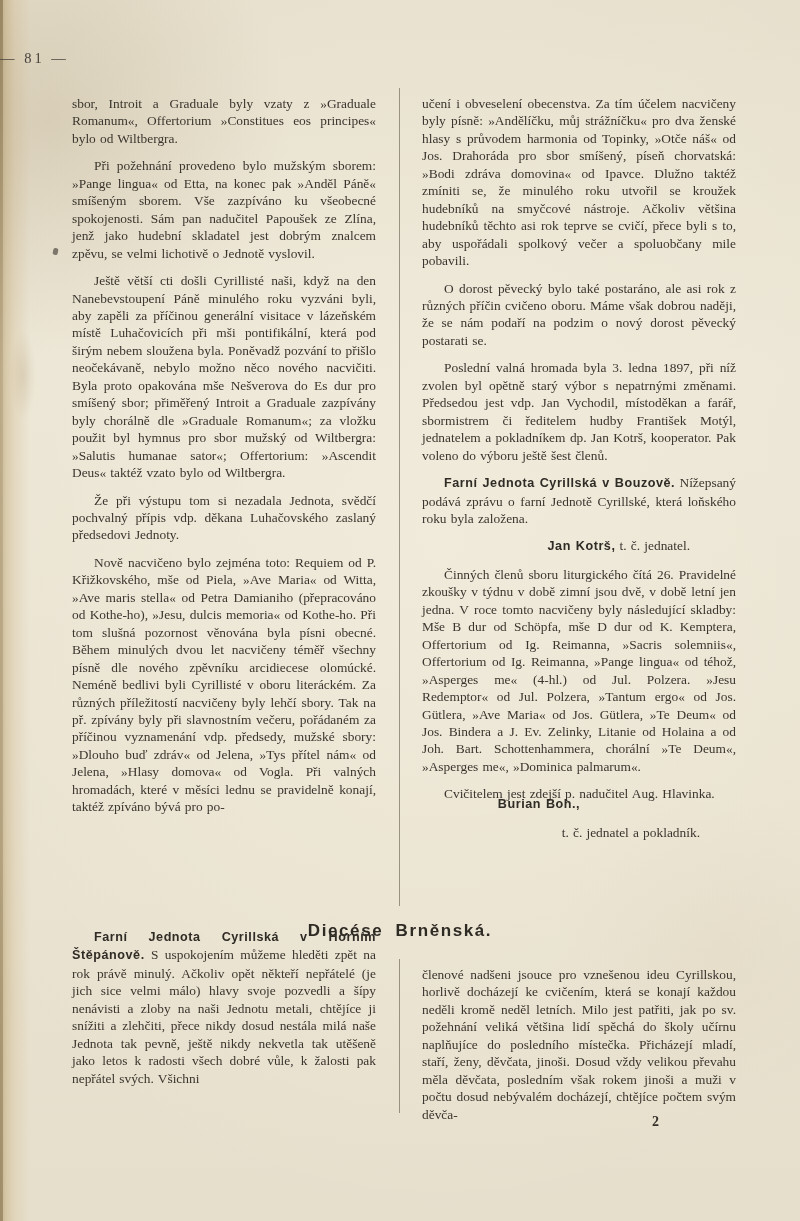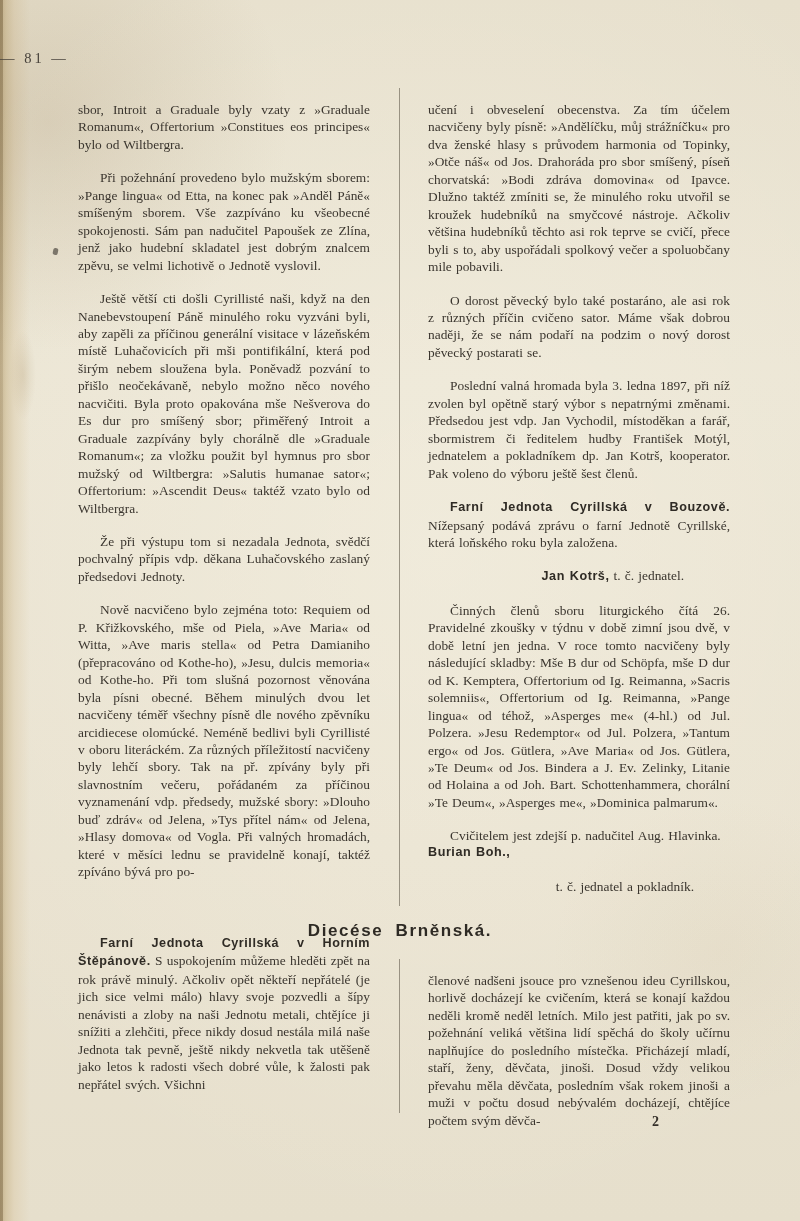--- a/index.html
+++ b/index.html
@@ -29,30 +29,30 @@
   }
   .col-top-left    { left:62px;  top:85px;  width:324px; height:822px; }
   .col-top-right   { left:412px; top:85px;  width:334px; height:822px; }
   .col-bot-left    { left:62px;  top:918px; width:324px; height:160px; }
   .col-bot-right   { left:412px; top:956px; width:334px; height:160px; }
 
   .divider { position:absolute; width:1px; background:#7c7567; opacity:.75; }
   .divider-top { left:399px; top:88px;  height:818px; }
   .divider-bot { left:399px; top:959px; height:154px; }
 
-  .para { margin:16px; }
+  .para { margin:10px; }
   .para.indent { text-indent:22px; }
 
   .lead {
     font-family:"Liberation Sans", sans-serif; font-weight:bold;
     font-size:12.6px; letter-spacing:0.55px; color:#2f2b25;
   }
 
   .para.sig-line { text-align:right; padding-right:46px; text-indent:0; }
-  .para.sig-overlap { margin-top:-17.45px; text-align:left; padding-right:80px; text-indent:0; }
+  .para.sig-overlap { margin-top:-17.45px; text-align:center; padding-right:80px; text-indent:0; }
   .para.sig-sub { text-align:right; padding-right:36px; text-indent:0; }
 
   .section-heading {
     position:absolute; top:921px; left:0; right:0; text-align:center;
     font-family:"Liberation Sans", sans-serif; font-weight:bold;
     font-size:17px; letter-spacing:1.6px; word-spacing:6px; color:#2e2a24;
   }
 
   .sheet-signature {
     position:absolute; left:652px; top:1114px;
@@ -88,21 +88,21 @@
 
   <div class="col col-top-left">
       <p class="para">sbor, Introit a Graduale byly vzaty z »Graduale Romanum«, Offertorium »Constitues eos principes« bylo od Wiltbergra.</p>
       <p class="para indent">Při požehnání provedeno bylo mužským sborem: »Pange lingua« od Etta, na konec pak »Anděl Páně« smíšeným sborem. Vše zazpíváno ku všeobecné spokojenosti. Sám pan nadučitel Papoušek ze Zlína, jenž jako hudební skladatel jest dobrým znalcem zpěvu, se velmi lichotivě o Jednotě vyslovil.</p>
       <p class="para indent">Ještě větší cti došli Cyrillisté naši, když na den Nanebevstoupení Páně minulého roku vyzváni byli, aby zapěli za příčinou generální visitace v lázeňském místě Luhačovicích při mši pontifikální, která pod širým nebem sloužena byla. Poněvadž pozvání to přišlo neočekávaně, nebylo možno něco nového nacvičiti. Byla proto opakována mše Nešverova do Es dur pro smíšený sbor; přiměřený Introit a Graduale zazpívány byly chorálně dle »Graduale Romanum«; za vložku použit byl hymnus pro sbor mužský od Wiltbergra: »Salutis humanae sator«; Offertorium: »Ascendit Deus« taktéž vzato bylo od Wiltbergra.</p>
       <p class="para indent">Že při výstupu tom si nezadala Jednota, svědčí pochvalný přípis vdp. děkana Luhačovského zaslaný předsedovi Jednoty.</p>
       <p class="para indent">Nově nacvičeno bylo zejména toto: Requiem od P. Křižkovského, mše od Piela, »Ave Maria« od Witta, »Ave maris stella« od Petra Damianiho (přepracováno od Kothe-ho), »Jesu, dulcis memoria« od Kothe-ho. Při tom slušná pozornost věnována byla písni obecné. Během minulých dvou let nacvičeny téměř všechny písně dle nového zpěvníku arcidiecese olomúcké. Neméně bedlivi byli Cyrillisté v oboru literáckém. Za různých příležitostí nacvičeny byly lehčí sbory. Tak na př. zpívány byly při slavnostním večeru, pořádaném za příčinou vyznamenání vdp. předsedy, mužské sbory: »Dlouho buď zdráv« od Jelena, »Tys přítel nám« od Jelena, »Hlasy domova« od Vogla. Při valných hromadách, které v měsíci lednu se pravidelně konají, taktéž zpíváno bývá pro po-</p>
     </div>
   <div class="col col-top-right">
       <p class="para">učení i obveselení obecenstva. Za tím účelem nacvičeny byly písně: »Andělíčku, můj strážníčku« pro dva ženské hlasy s průvodem harmonia od Topinky, »Otče náš« od Jos. Drahoráda pro sbor smíšený, píseň chorvatská: »Bodi zdráva domovina« od Ipavce. Dlužno taktéž zmíniti se, že minulého roku utvořil se kroužek hudebníků na smyčcové nástroje. Ačkoliv většina hudebníků těchto asi rok teprve se cvičí, přece byli s to, aby uspořádali spolkový večer a spoluobčany mile pobavili.</p>
-      <p class="para indent">O dorost pěvecký bylo také postaráno, ale asi rok z různých příčin cvičeno sator. Máme však dobrou naději, že se nám podaří na podzim o nový dorost pěvecký postarati se.</p>
+      <p class="para indent">O dorost pěvecký bylo také postaráno, ale asi rok z různých příčin cvičeno oboru. Máme však dobrou naději, že se nám podaří na podzim o nový dorost pěvecký postarati se.</p>
       <p class="para indent">Poslední valná hromada byla 3. ledna 1897, při níž zvolen byl opětně starý výbor s nepatrnými změnami. Předsedou jest vdp. Jan Vychodil, místoděkan a farář, sbormistrem či ředitelem hudby František Motýl, jednatelem a pokladníkem dp. Jan Kotrš, kooperator. Pak voleno do výboru ještě šest členů.</p>
       <p class="para indent"><span class="lead">Farní Jednota Cyrillská v Bouzově.</span> Nížepsaný podává zprávu o farní Jednotě Cyrillské, která loňského roku byla založena.</p>
       <p class="para sig-line"><span class="lead">Jan Kotrš,</span> t. č. jednatel.</p>
       <p class="para indent">Činných členů sboru liturgického čítá 26. Pravidelné zkoušky v týdnu v době zimní jsou dvě, v době letní jen jedna. V roce tomto nacvičeny byly následující skladby: Mše B dur od Schöpfa, mše D dur od K. Kemptera, Offertorium od Ig. Reimanna, »Sacris solemniis«, Offertorium od Ig. Reimanna, »Pange lingua« od téhož, »Asperges me« (4-hl.) od Jul. Polzera. »Jesu Redemptor« od Jul. Polzera, »Tantum ergo« od Jos. Gütlera, »Ave Maria« od Jos. Gütlera, »Te Deum« od Jos. Bindera a J. Ev. Zelinky, Litanie od Holaina a od Joh. Bart. Schottenhammera, chorální »Te Deum«, »Asperges me«, »Dominica palmarum«.</p>
       <p class="para indent">Cvičitelem jest zdejší p. nadučitel Aug. Hlavinka.</p>
       <p class="para sig-overlap"><span class="lead">Burian Boh.,</span> </p>
       <p class="para sig-sub">t. č. jednatel a pokladník.</p>
     </div>
 
   <div class="section-heading">Diecése Brněnská.</div>

